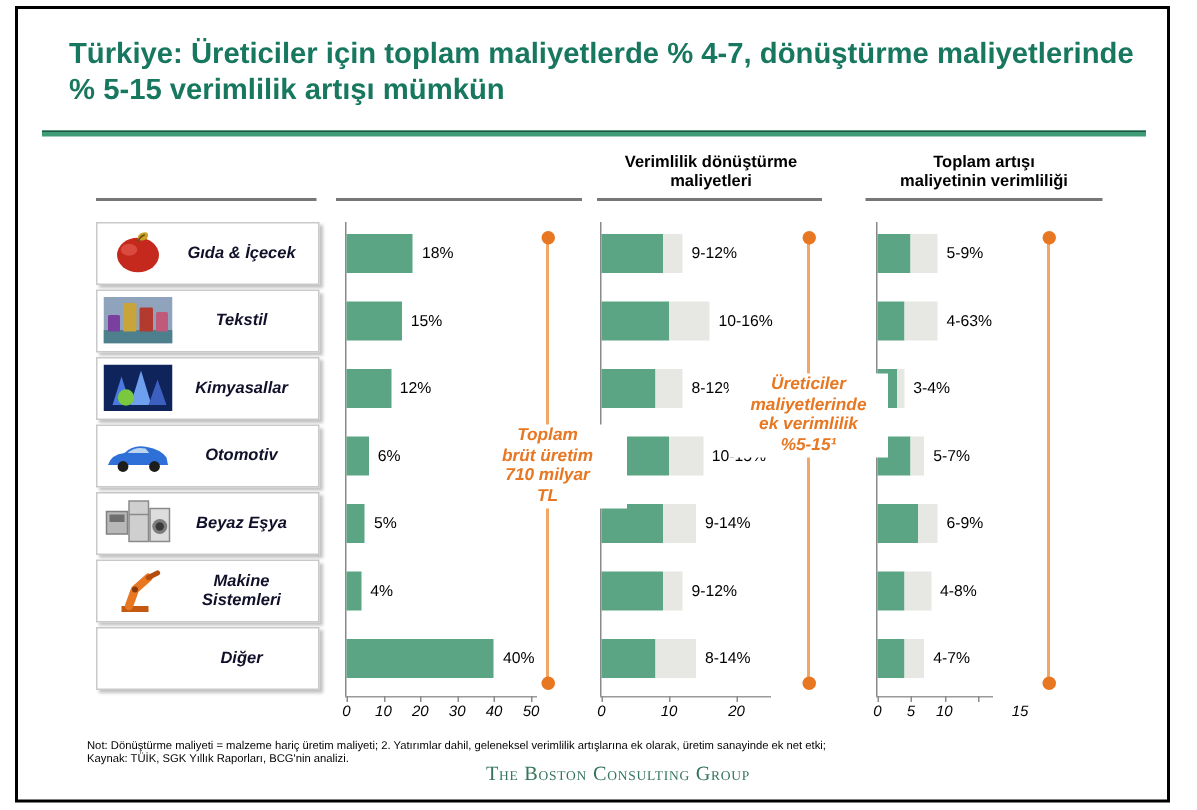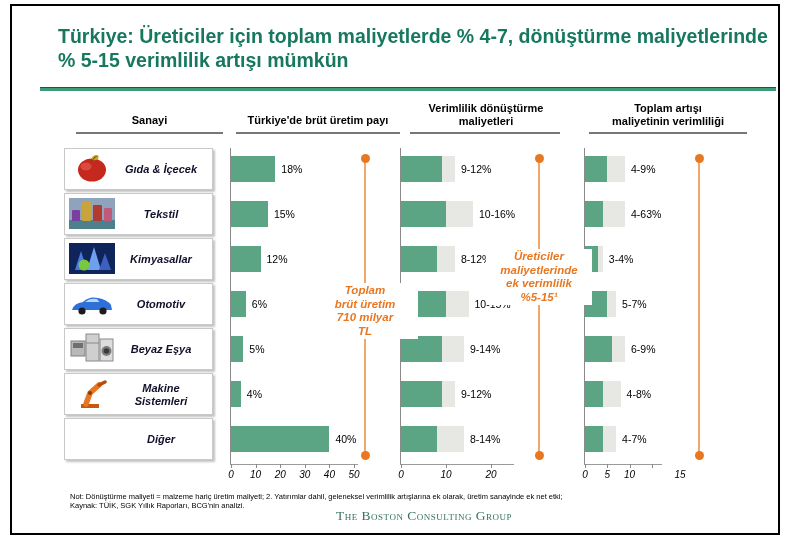--- a/index.html
+++ b/index.html
@@ -1,18 +1,18 @@
 <!DOCTYPE html>
 <html><head>
 <meta charset="utf-8">
 <style>
   html,body{margin:0;padding:0;width:798px;height:540px;background:#fff;
     font-family:"Liberation Sans",sans-serif;overflow:hidden;position:relative;}
   #slide{position:absolute;left:10px;top:4px;width:766px;height:527px;border:2px solid #000;background:#fff;}
-  .abs{position:absolute;margin-left:12px;}
+  .abs{position:absolute;}
   .title{left:34px;top:18px;width:720px;font-size:19.5px;font-weight:bold;color:#17785F;line-height:24px;}
   .title-rule{left:16px;top:81px;width:736px;height:3px;background:#3F9C77;border-top:1px solid #1c5a44;}
 
   .colhead{font-size:11px;font-weight:bold;color:#000;text-align:center;line-height:13px;}
   .colrule{height:2px;background:#777;}
 
   .ind-box{left:52px;width:147px;height:40px;background:#fff;border:1px solid #c9c9c9;
     box-shadow:2px 2px 2px rgba(120,120,120,.45);position:absolute;}
   .ind-icon{position:absolute;left:4px;top:4px;width:46px;height:31px;display:block;}
   .ind-icon svg{width:46px;height:31px;display:block;}
@@ -37,24 +37,22 @@
   .logo{left:250px;top:502px;width:300px;text-align:center;font-family:"Liberation Serif",serif;
     font-variant:small-caps;font-size:13.5px;letter-spacing:.5px;color:#35745B;}
 </style>
 </head>
 <body>
 
 <div id="slide">
   <div class="abs title">Türkiye: Üreticiler için toplam maliyetlerde % 4-7, dönüştürme maliyetlerinde % 5-15 verimlilik artışı mümkün</div>
   <div class="abs title-rule"></div>
 
-  <div class="abs colhead" style="left:52px;top:108px;width:147px;">Sanayi</div>
   <div class="abs colrule" style="left:52px;top:126px;width:147px;"></div>
 
-  <div class="abs colhead" style="left:212px;top:108px;width:164px;">Türkiye'de brüt üretim payı</div>
   <div class="abs colrule" style="left:212px;top:126px;width:164px;"></div>
 
   <div class="abs colhead" style="left:386px;top:96px;width:152px;">
     <span>Verimlilik dönüştürme</span><br>
     <span>maliyetleri</span>
   </div>
   <div class="abs colrule" style="left:386px;top:126px;width:150px;"></div>
 
   <div class="abs colhead" style="left:565px;top:96px;width:158px;">
     <span>Toplam artışı</span><br>
@@ -204,21 +202,21 @@
     <div class="tick" style="left: 573px;"></div>
     <div class="ticklabel" style="left: 573px;">0</div>
     <div class="tick" style="left: 595.25px;"></div>
     <div class="ticklabel" style="left: 595.25px;">5</div>
     <div class="tick" style="left: 617.5px;"></div>
     <div class="ticklabel" style="left: 617.5px;">10</div>
     <div class="tick" style="left: 639.75px;"></div>
     <div class="ticklabel" style="left: 668px;">15</div>
     <div class="bar-green" style="left: 573px; top: 150px; width: 22.3px;"></div>
     <div class="bar-gray" style="left: 595.3px; top: 150px; width: 17.8px;"></div>
-    <div class="bar-label" style="left: 619px; top: 157px;">4-9%</div>
+    <div class="bar-label" style="left: 619px; top: 157px;">5-9%</div>
     <div class="bar-green" style="left: 573px; top: 195px; width: 17.8px;"></div>
     <div class="bar-gray" style="left: 590.8px; top: 195px; width: 22.3px;"></div>
     <div class="bar-label" style="left: 619px; top: 202px;">4-63%</div>
     <div class="bar-green" style="left: 573px; top: 240px; width: 13.4px;"></div>
     <div class="bar-gray" style="left: 586.4px; top: 240px; width: 4.5px;"></div>
     <div class="bar-label" style="left: 596.8px; top: 247px;">3-4%</div>
     <div class="bar-green" style="left: 573px; top: 285px; width: 22.3px;"></div>
     <div class="bar-gray" style="left: 595.3px; top: 285px; width: 8.9px;"></div>
     <div class="bar-label" style="left: 610.1px; top: 292px;">5-7%</div>
     <div class="bar-green" style="left: 573px; top: 330px; width: 26.7px;"></div>

